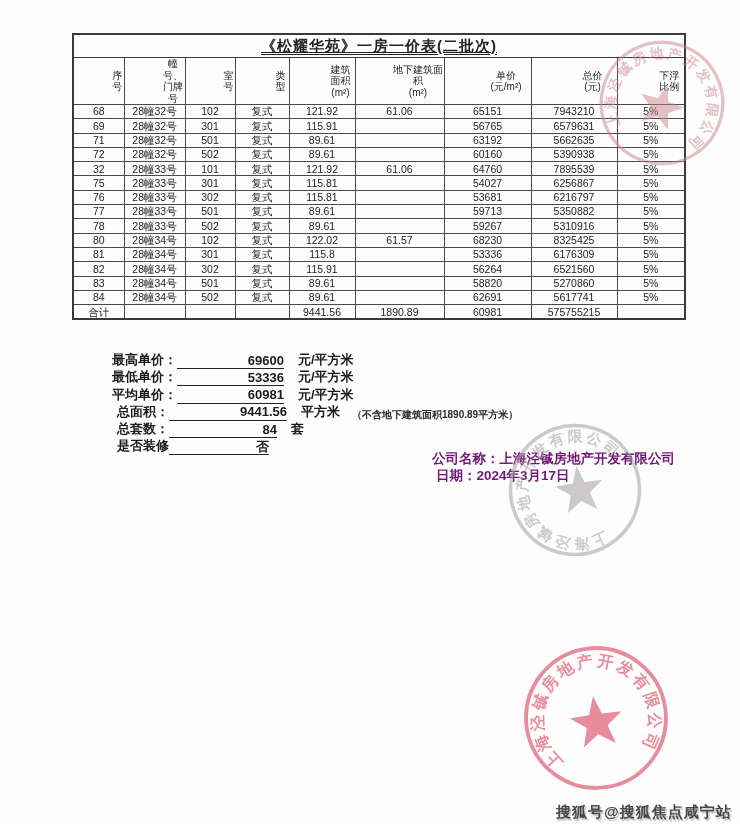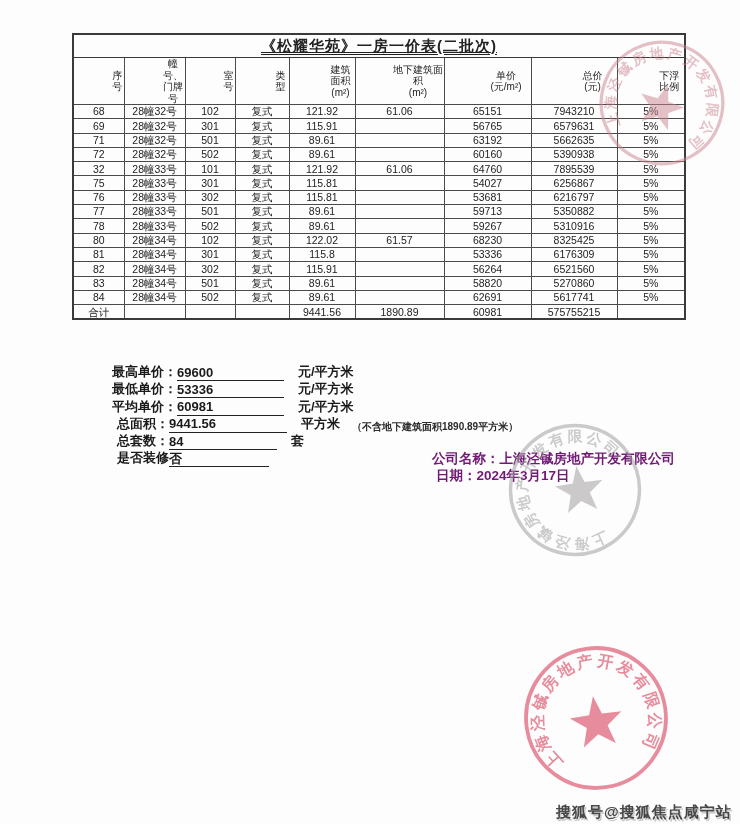--- a/index.html
+++ b/index.html
@@ -40,28 +40,28 @@
     white-space:pre-line;line-height:1.15;padding-left:37px;
   }
   #price-table tbody td{
     height:13.3px;font-size:10.5px;line-height:1;
     white-space:nowrap;overflow:hidden;
   }
   #price-table tbody tr:last-child td{font-size:10.5px;}
 
   
   #summary{
-    position:absolute;left:112px;top:364px;width:560px;
+    position:absolute;left:112px;top:352px;width:560px;
     font-size:13px;font-weight:bold;color:#1b1b1b;
   }
   .sum-line{height:17.2px;display:flex;align-items:flex-end;}
   .sum-line:nth-child(n+4){padding-left:5px;}
   .sum-label{white-space:nowrap;}
   .sum-value{
-    display:inline-block;width:107px;text-align:left;
+    display:inline-block;width:107px;text-align:right;
     border-bottom:1.5px solid #222;line-height:1.1;margin-top:42px;
   }
   .sum-line:nth-child(4) .sum-value{width:118px;}
   .sum-line:nth-child(5) .sum-value{width:108px;}
   .sum-line:nth-child(6) .sum-value{width:100px;}
   .sum-unit{margin-left:14px;white-space:nowrap;}
   .sum-note{
     margin-left:12px;font-size:10px;font-weight:bold;color:#2a2a2a;
     white-space:nowrap;align-self:center;padding-top:5px;
   }

